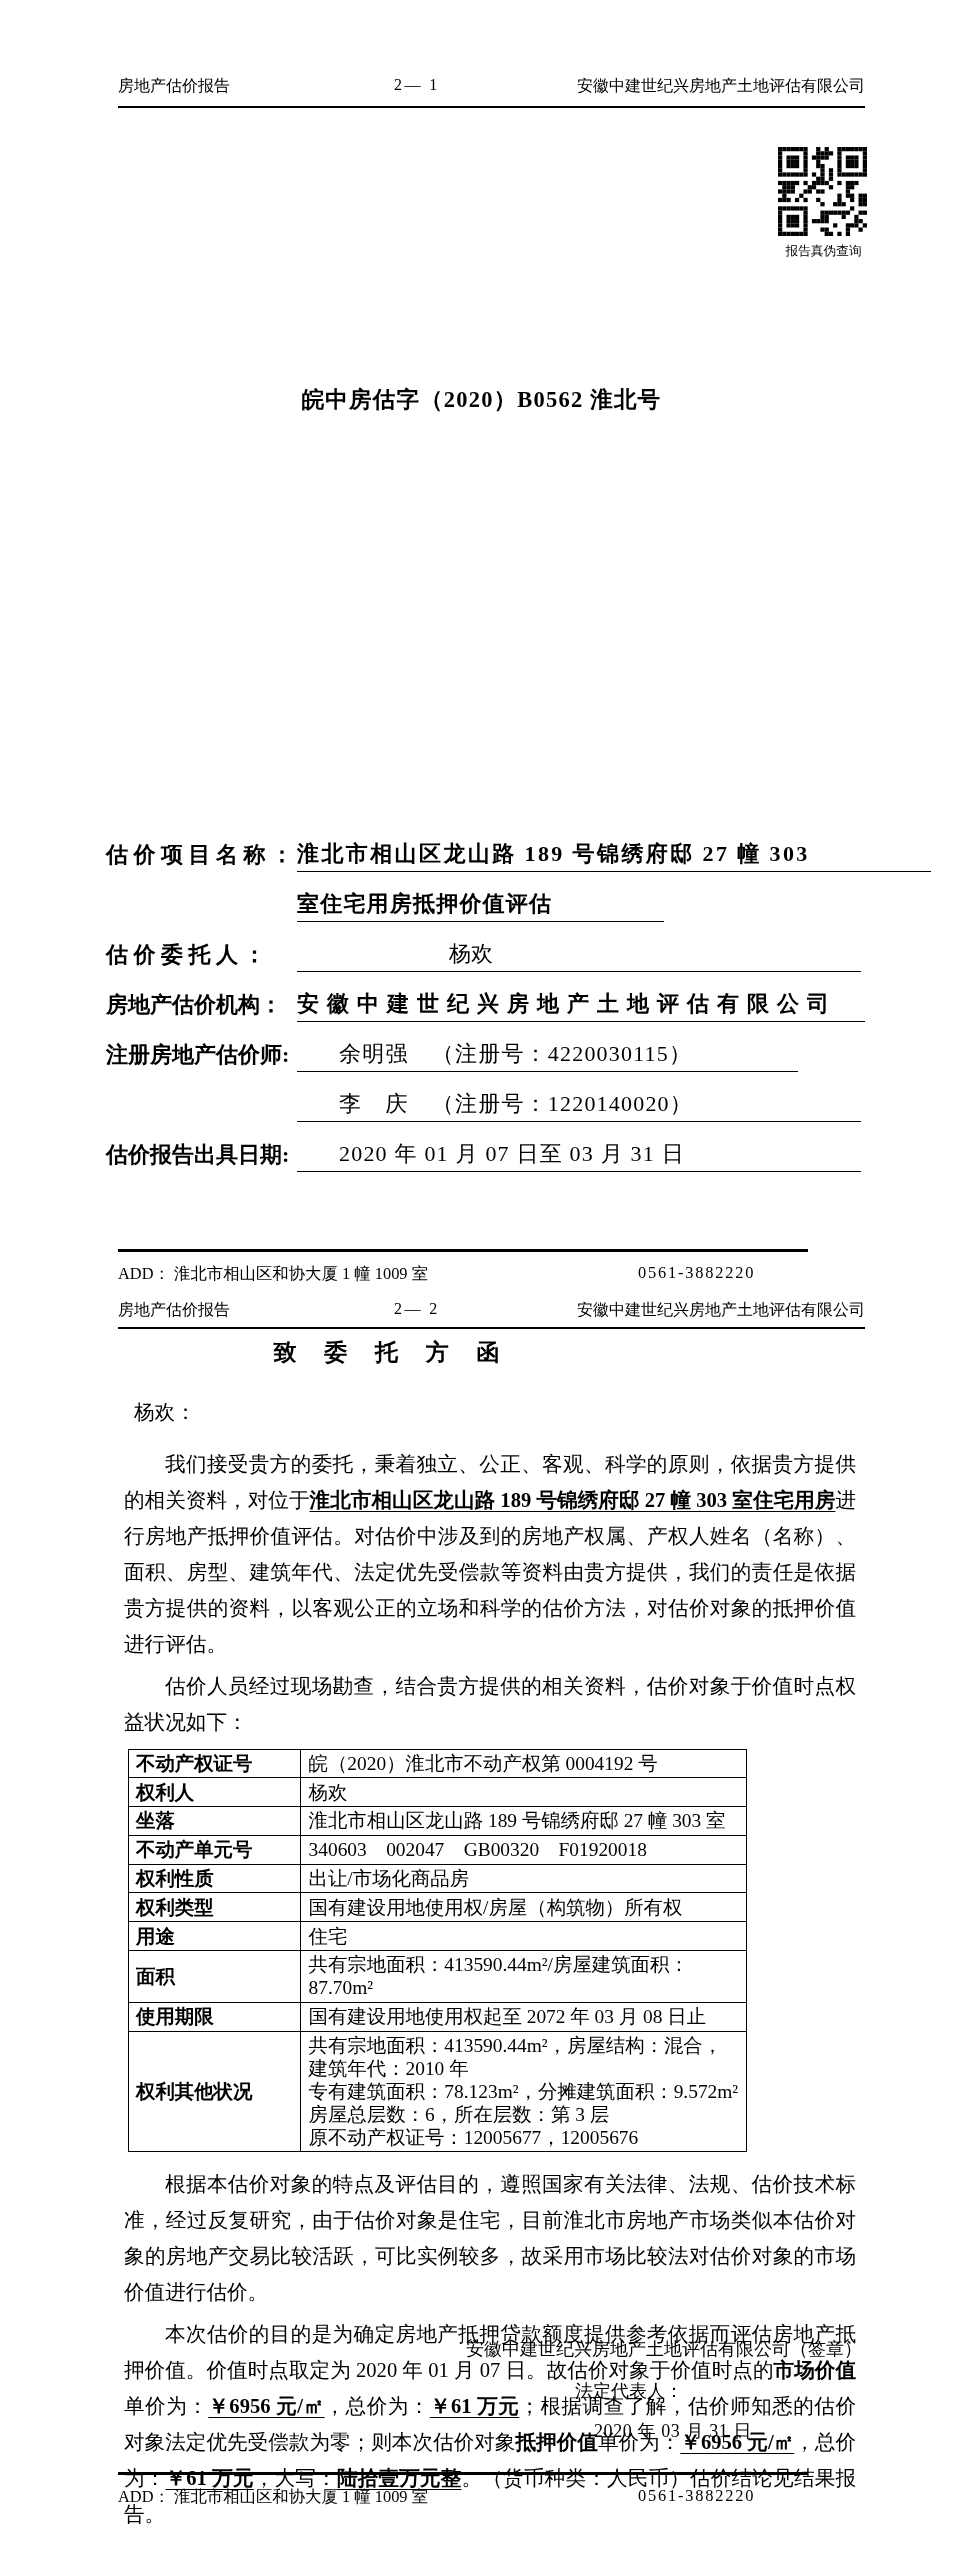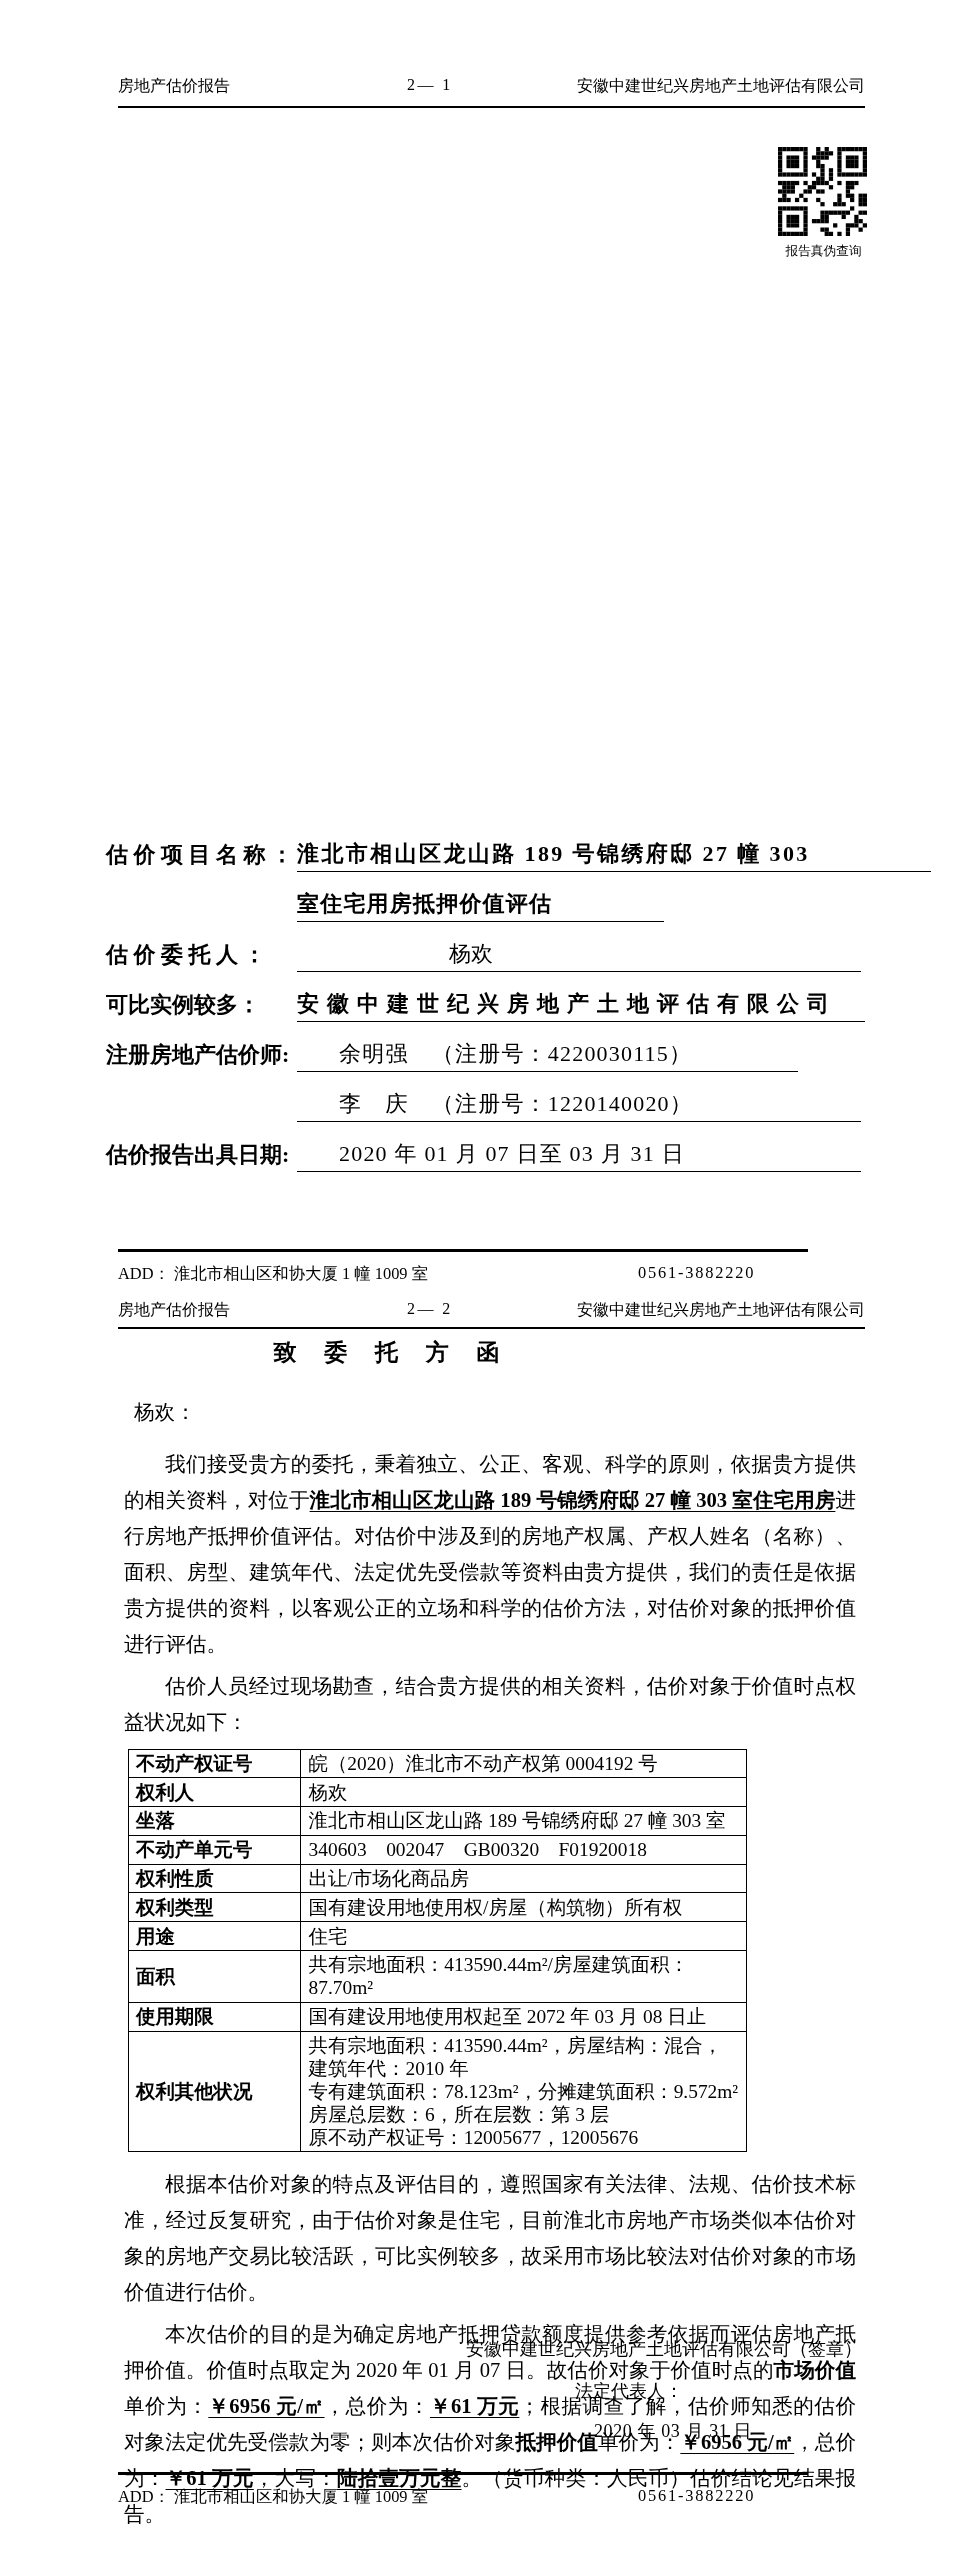--- a/index.html
+++ b/index.html
@@ -6,21 +6,21 @@
   body{
     width:963px;height:2576px;position:relative;
     font-family:"Liberation Serif","DejaVu Serif",serif;
     color:#000;
   }
   .page{position:relative;width:963px;height:1288px;background:#fff;overflow:visible;}
 
   
   .hdr{position:absolute;left:118px;top:76px;width:747px;height:22px;font-size:16px;}
   .hdr .hl{position:absolute;left:0;top:0;}
-  .hdr .hc{position:absolute;left:289px;top:0;letter-spacing:2.4px;}
+  .hdr .hc{position:absolute;left:276px;top:0;letter-spacing:2.4px;}
   .hdr .hr{position:absolute;right:0;top:0;}
   .hdr-rule{position:absolute;left:118px;width:747px;height:2.4px;background:#000;}
   .ftr-rule{position:absolute;left:118px;width:690px;height:3px;background:#000;}
   .ftr{position:absolute;left:118px;width:744px;font-size:16.4px;}
   .ftr .phone{position:absolute;left:520px;top:0;letter-spacing:1.8px;}
 
   
   .qr-wrap{position:absolute;left:778px;top:147px;width:91px;}
   .qr-caption{position:absolute;left:772px;top:243px;width:103px;text-align:center;font-size:12.7px;}
   .main-title{position:absolute;left:0;top:272px;width:963px;text-align:center;
@@ -277,36 +277,37 @@
         <rect x="28" y="140" width="7" height="7" fill="#000"></rect>
         <rect x="35" y="140" width="7" height="7" fill="#000"></rect>
         <rect x="42" y="140" width="7" height="7" fill="#000"></rect>
         <rect x="77" y="140" width="7" height="7" fill="#000"></rect>
         <rect x="84" y="140" width="7" height="7" fill="#000"></rect>
         <rect x="98" y="140" width="7" height="7" fill="#000"></rect>
         <rect x="112" y="140" width="7" height="7" fill="#000"></rect>
       </svg></div>
   <div class="qr-caption">报告真伪查询</div>
 
+  <div class="report-no">皖中房估字（2020）B0562 淮北号</div>
 
   <div class="fields">
     <div class="frow">
       <span class="flabel">估 价 项 目 名 称 ：</span>
       <span class="fvalue fv-project1">淮北市相山区龙山路 189 号锦绣府邸 27 幢 303</span>
     </div>
     <div class="frow">
       <span class="flabel"></span>
       <span class="fvalue fv-project2">室住宅用房抵押价值评估</span>
     </div>
     <div class="frow">
       <span class="flabel">估 价 委 托 人 ：</span>
       <span class="fvalue fv-client">杨欢</span>
     </div>
     <div class="frow">
-      <span class="flabel">可比实例较多：</span>
+      <span class="flabel">房地产估价机构：</span>
       <span class="fvalue fv-agency">安徽中建世纪兴房地产土地评估有限公司</span>
     </div>
     <div class="frow">
       <span class="flabel">注册房地产估价师:</span>
       <span class="fvalue fv-appr1">余明强　（注册号：4220030115）</span>
     </div>
     <div class="frow">
       <span class="flabel"></span>
       <span class="fvalue fv-appr2">李　庆　（注册号：1220140020）</span>
     </div>

